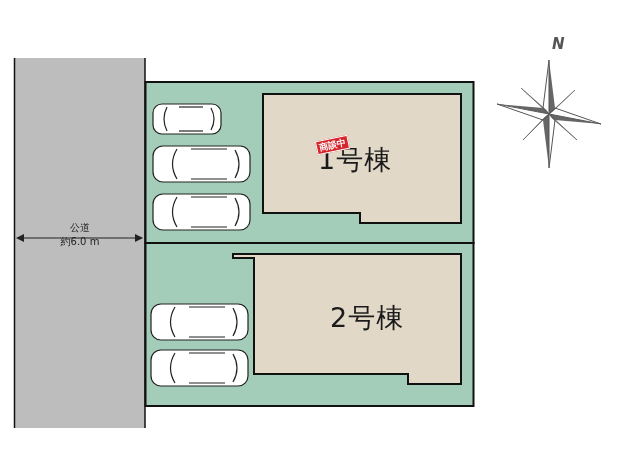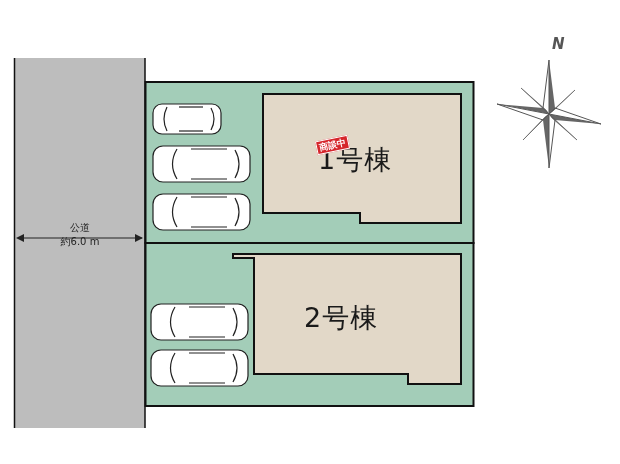--- a/index.html
+++ b/index.html
@@ -89,13 +89,13 @@
 </svg>
 
 <div class="north" style="left:552px;top:35px;">N</div>
 
 <div class="txt road-label" style="left:20px;top:218px;width:120px;">公道</div>
 <div class="txt road-label" style="left:20px;top:232px;width:120px;">約6.0 m</div>
 
 <div class="txt bldg-label" style="left:318px;top:142px;">1号棟</div>
 <div class="badge" style="left:316px;top:138px;">商談中</div>
 
-<div class="txt bldg-label" style="left:304px;top:300px;">2号棟</div>
+<div class="txt bldg-label" style="left:330px;top:300px;">2号棟</div>
 
 </body></html>

